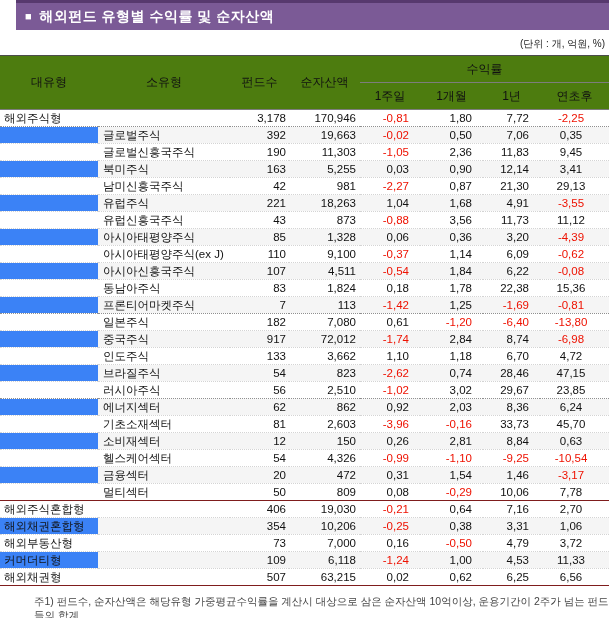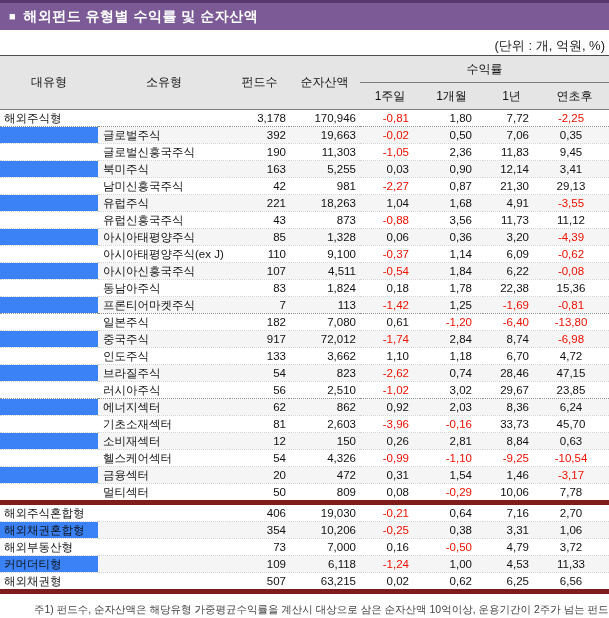--- a/index.html
+++ b/index.html
@@ -1,29 +1,29 @@
 <!DOCTYPE html>
 <html><head>
 <meta charset="utf-8">
 <style>
   html,body{margin:0;padding:0;background:#ffffff;}
   body{width:609px;height:618px;overflow:hidden;
        font-family:"Liberation Sans","DejaVu Sans",sans-serif;color:#111;}
   .titlebar{height:27px;border-top:3px solid #57396E;background:#7B5A96;
             color:#fff;font-weight:bold;font-size:14px;line-height:27px;
-            padding-left:9px;letter-spacing:0.5px;}
+            padding-left:9px;letter-spacing:0.5px;margin-left:16px;}
   .titlebar .sq{font-size:11px;margin-right:7px;position:relative;top:-1px;}
-  .unitline{text-align:right;font-size:13px;color:#222;padding:7px 4px 5px 0;height:13px;}
+  .unitline{text-align:right;font-size:10px;color:#222;padding:7px 4px 5px 0;height:13px;}
   table.fund{width:609px;border-collapse:collapse;table-layout:fixed;
              border-top:1px solid #4c4c4c;font-size:11.5px;}
-  thead th{background:#e5e5e5;font-weight:normal;color:#111;font-size:12px;
+  thead th{background:#4d7c0f;font-weight:normal;color:#111;font-size:12px;
            border-bottom:1px solid #7d7d7d;height:24px;vertical-align:middle;}
   tbody tr{border-bottom:1px dotted #d4d4d4;}
   tbody tr.sep-group{border-bottom:1px dotted #8f8f8f;}
-  tbody tr.sep-section{border-bottom:5px solid #7f1d1d;}
+  tbody tr.sep-section{border-bottom:1px solid #7f1d1d;}
   td{height:16px;line-height:16px;vertical-align:middle;white-space:nowrap;
      overflow:hidden;padding:0;}
   td.major{text-align:left;padding-left:4px;}
   td.sub{text-align:left;padding-left:5px;}
   td.funds{text-align:right;padding-right:3px;}
   td.assets{text-align:right;padding-right:4px;}
   td.ret{text-align:right;padding-right:11px;}
   td.last{padding-right:7px;text-align:center;}
   td.neg{color:#EE1100;}
   tr.shaded td{background:#f5f5f5;}

